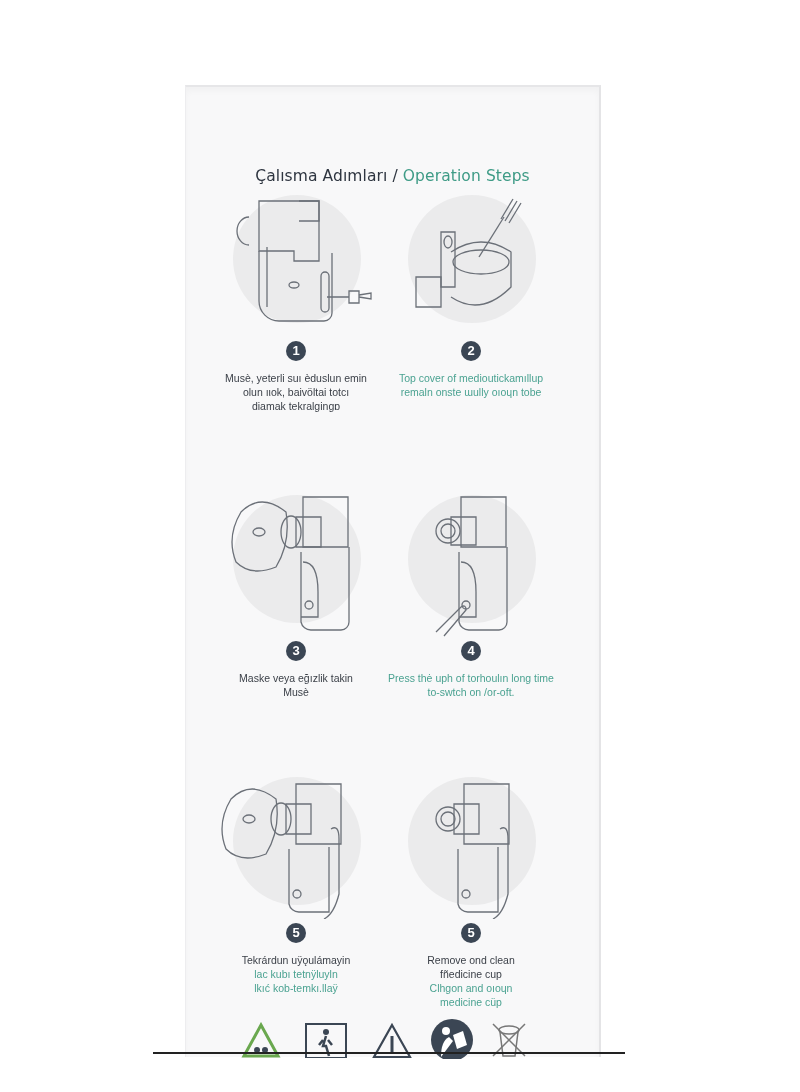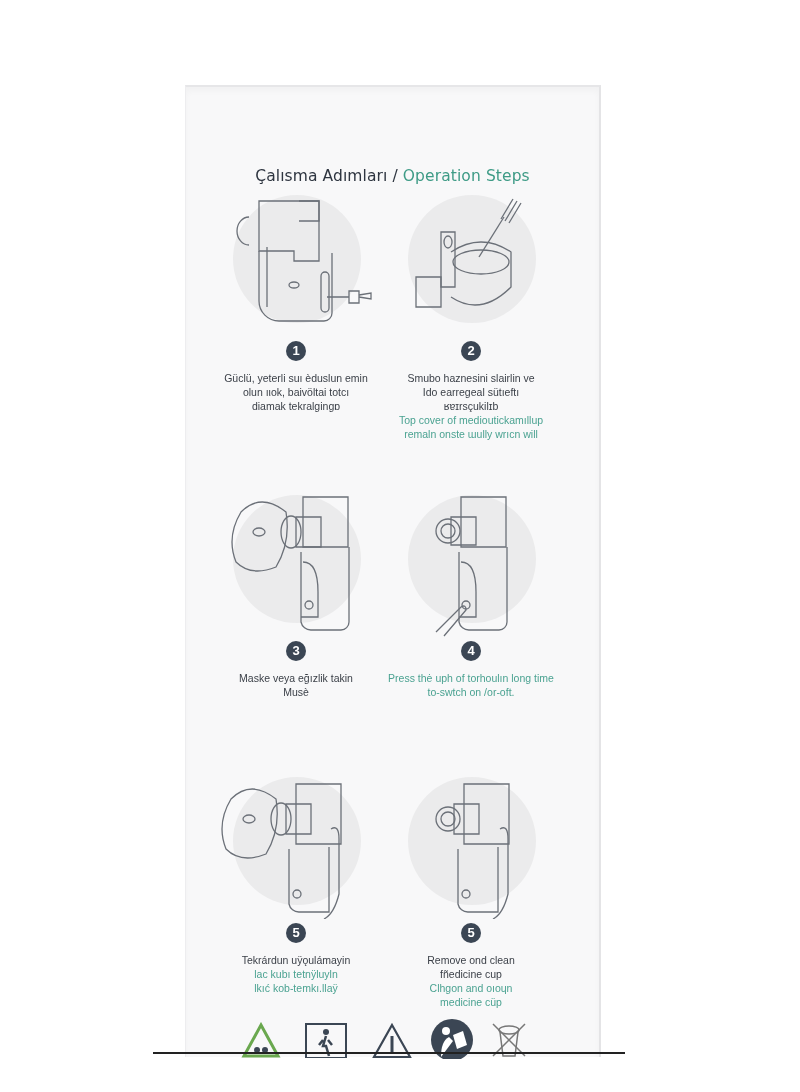--- a/index.html
+++ b/index.html
@@ -34,48 +34,43 @@
         <path d="M48 64 v50 a20 20 0 0 0 20 20 h45 a8 8 0 0 0 8 -8 v-60"></path>
         <path d="M56 60 v60"></path>
         <ellipse cx="83" cy="98" rx="5" ry="3"></ellipse>
         <rect x="110" y="85" width="8" height="40" rx="4"></rect>
         <path d="M116 110 h22 v-6 h10 v12 h-10 v-6"></path>
         <path d="M148 108 l12 -2 v6 l-12 -2"></path>
       </svg>
     </div>
     <div class="badge">1</div>
     <div class="tr">
-      <div>Güclü, yeterli suı èduslun emin</div>
+      <div>Musè, yeterli suı èduslun emin</div>
         <div>olun ıιok, baivöltai totcı</div>
         <div>diamak tekralgingɒ</div>
     </div>
   </div>
 
   <div class="step" style="left:185px;top:100px;">
     <div class="illus">
       <div class="circle"></div>
       <svg width="170" height="150" viewBox="0 0 170 150" fill="none" stroke="#6b7078" stroke-width="1.3">
         <path d="M30 90 h25 v30 h-25 z"></path>
         <path d="M55 45 h14 v55 h-14 z"></path>
         <ellipse cx="62" cy="55" rx="4" ry="6"></ellipse>
         <path d="M65 65 q30 -20 60 0 v35 q-30 30 -60 10"></path>
         <ellipse cx="95" cy="75" rx="28" ry="12"></ellipse>
         <path d="M93 70 l25 -40"></path>
         <path d="M115 32 l12 -20 M119 34 l12 -20 M123 36 l12 -20"></path>
       </svg>
     </div>
     <div class="badge">2</div>
-    <div class="tr">
-      <div>Smubo haznesini slairlin ve</div>
-        <div>Ido earregeal sütıeftı</div>
-        <div>ʁɐɪrsçukilɪb</div>
-    </div>
     <div class="en">
       <div>Top cover of medioutickamıllup</div>
-        <div>remaln onste ɯully wrıcn will</div>
+        <div>remaln onste ɯully oıoɥn tobe</div>
     </div>
   </div>
 
   <div class="step" style="left:10px;top:400px;">
     <div class="illus">
       <div class="circle"></div>
       <svg width="170" height="150" viewBox="0 0 170 150" fill="none" stroke="#6b7078" stroke-width="1.3">
         <path d="M92 10 h45 v50 h-45 z"></path>
         <path d="M85 30 h25 v30 h-25 z"></path>
         <ellipse cx="80" cy="45" rx="10" ry="16"></ellipse>

